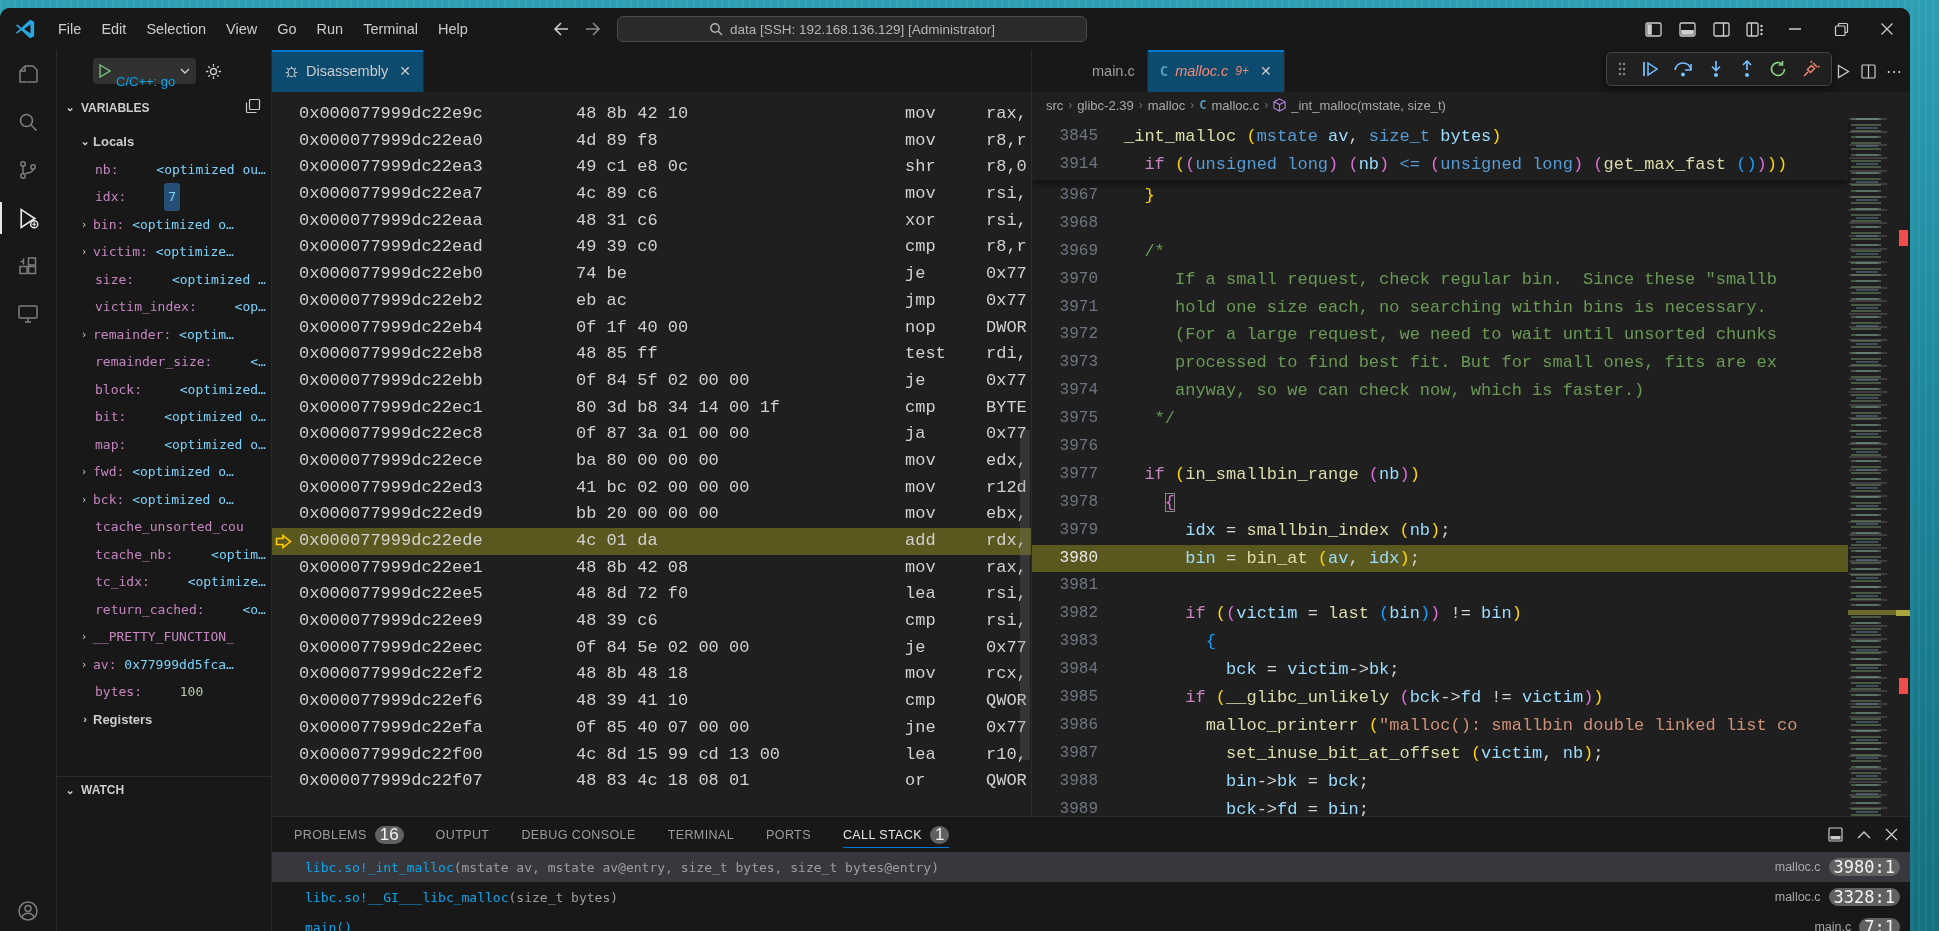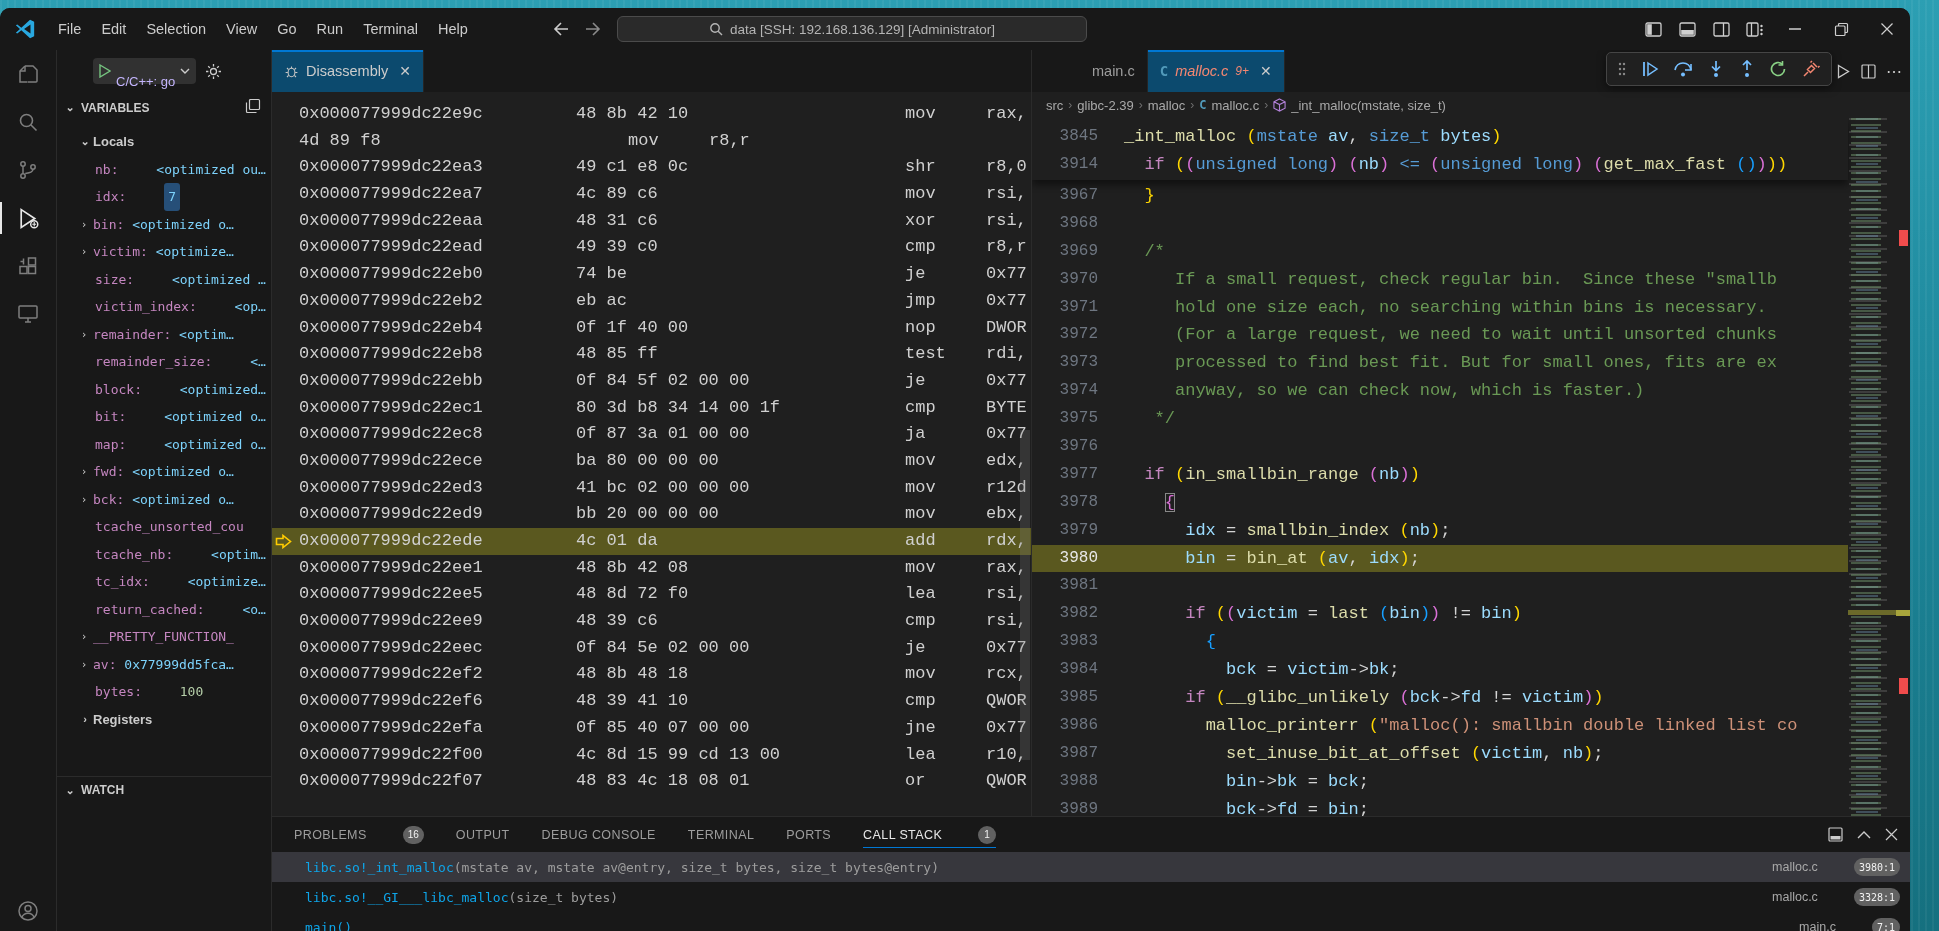--- a/index.html
+++ b/index.html
@@ -31,21 +31,21 @@
   
   .content { position:absolute; top:42px; left:0; right:0; bottom:0; display:flex; }
   .activitybar { width:56px; background:#181818; display:flex; flex-direction:column; align-items:center; position:relative; }
   .ab-icon { width:56px; height:48px; display:flex; align-items:center; justify-content:center; position:relative; }
   .ab-icon.active::before { content:""; position:absolute; left:0; top:8px; bottom:8px; width:2px; background:#e7e7e7; }
   .ab-bottom { position:absolute; bottom:4px; left:0; }
 
   .sidebar { width:216px; background:#181818; border-left:1px solid #2b2b2b; border-right:1px solid #2b2b2b; position:relative; overflow:hidden; }
   .run-widget { position:absolute; left:36px; top:8px; height:26px; display:flex; align-items:center; }
   .run-pill { display:flex; align-items:center; background:#313131; border-radius:4px; height:26px; padding:0 6px; gap:5px; }
-  .run-label { font-size:13px; color:#c4b5fd; max-width:78px; overflow:hidden; white-space:nowrap;margin-top:20px; }
+  .run-label { font-size:13px; color:#0ea5e9; max-width:78px; overflow:hidden; white-space:nowrap;margin-top:20px; }
   .sec-header { display:flex; align-items:center; gap:4px; font-size:12px; font-weight:bold; color:#cccccc; height:27px; padding-left:6px; }
   .chev { color:#cccccc; font-size:11px; width:14px; text-align:center; }
   .vars-header { position:absolute; top:44px; left:0; right:0; }
   .hdr-action { position:absolute; right:10px; top:4px; }
   .tree { position:absolute; top:78px; left:0; right:0; font-family:"DejaVu Sans Mono", monospace; font-size:13px; }
   .tree-row { height:27.5px; line-height:27.5px; white-space:nowrap; overflow:hidden; display:flex; }
   .tr-chev { width:18px; text-align:center; color:#cccccc; font-size:11px; flex:none; }
   .tree-row .indent { width:18px; flex:none; }
   .tree-row.scope { font-family:"Liberation Sans", sans-serif; font-weight:bold; font-size:13px; padding-left:20px; }
   .tree-row.scope .tr-chev { width:16px; }
@@ -122,21 +122,21 @@
   .ruler .err { position:absolute; right:2px; width:9px; height:16px; background:#f14c4c; }
   .ruler .dbg { position:absolute; left:0; right:0; height:6px; background:#a8a53c; top:492px; }
 
   
   .panel { flex:1; border-top:1px solid #2b2b2b; background:#181818; position:relative; overflow:hidden; }
   .panel-tabs { height:35px; display:flex; align-items:center; padding-left:22px; gap:32px; position:relative; }
   .ptab { font-size:12.5px; color:#9d9d9d; letter-spacing:.4px; display:flex; align-items:center; gap:8px; height:100%; position:relative; }
   .ptab.active { color:#e7e7e7; }
   .ptab.active::after { content:""; position:absolute; bottom:4px; left:0; right:0; height:1.5px; background:#0078d4; }
   .badge { min-width:18px; height:18px; border-radius:10px; background:#616161; color:#f2f2f2;
-    font-size:10px; display:flex; align-items:center; justify-content:center; padding:0 5px; letter-spacing:0;margin-left:28px; }
+    font-size:17px; display:flex; align-items:center; justify-content:center; padding:0 5px; letter-spacing:0; }
   .panel-actions { position:absolute; right:12px; top:0; height:35px; display:flex; align-items:center; gap:14px; }
   .callstack { position:absolute; top:35px; left:0; right:0; }
   .cs-row { height:30px; display:flex; align-items:center; padding:0 10px 0 33px;
     font-family:"DejaVu Sans Mono", monospace; font-size:13px; white-space:nowrap; }
   .cs-row.selected { background:#37373d; }
   .cs-fn { color:#0ea5e9; }
   .cs-args { color:#9d9d9d; }
   .cs-right { margin-left:auto; display:flex; align-items:center; gap:8px; }
   .cs-file { color:#a8a8a8; font-family:"Liberation Sans", sans-serif; font-size:12.5px; }
   svg { display:block; }
@@ -447,20 +447,21 @@
           <div class="editor-body disasm mono">
               <div class="drow">
                 <span class="gut"></span>
                 <span class="addr">0x000077999dc22e9c</span>
                 <span class="bytes">48 8b 42 10</span>
                 <span class="op">mov</span>
                 <span class="arg">rax,</span>
               </div>
               <div class="drow">
                 <span class="gut"></span>
+                <span class="addr">0x000077999dc22ea0</span>
                 <span class="bytes">4d 89 f8</span>
                 <span class="op">mov</span>
                 <span class="arg">r8,r</span>
               </div>
               <div class="drow">
                 <span class="gut"></span>
                 <span class="addr">0x000077999dc22ea3</span>
                 <span class="bytes">49 c1 e8 0c</span>
                 <span class="op">shr</span>
                 <span class="arg">r8,0</span>

